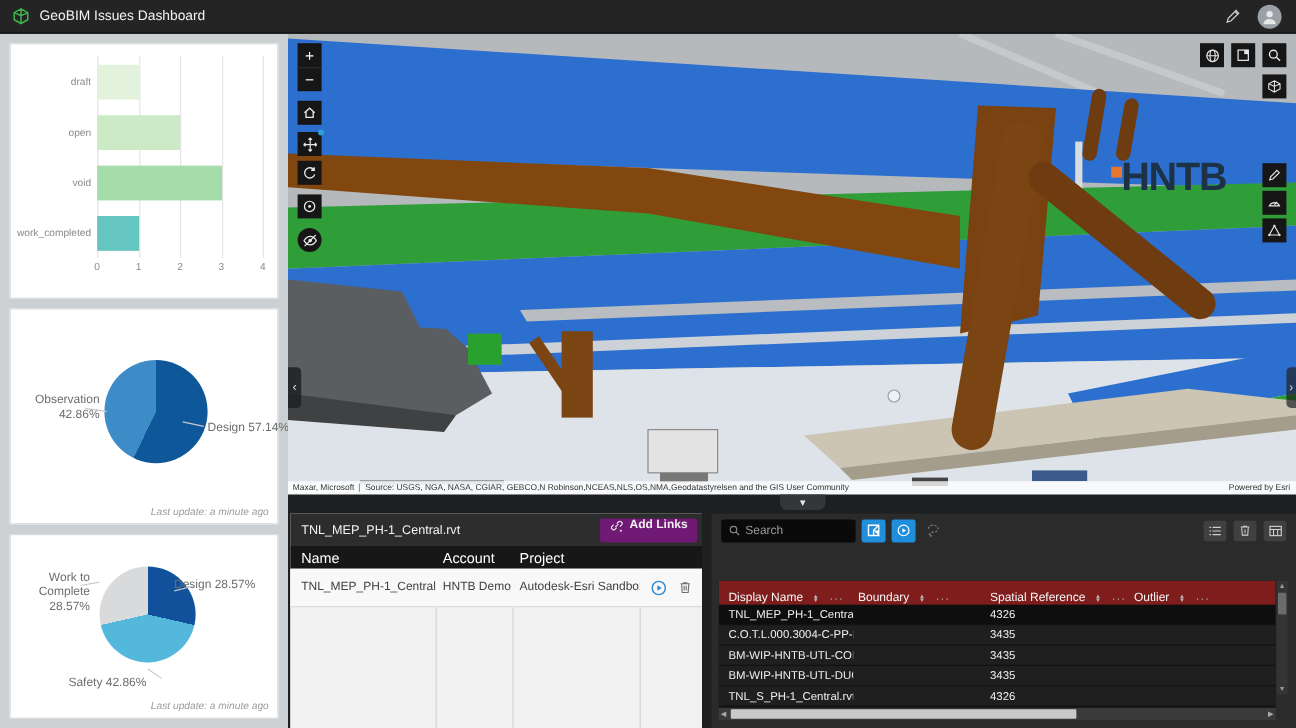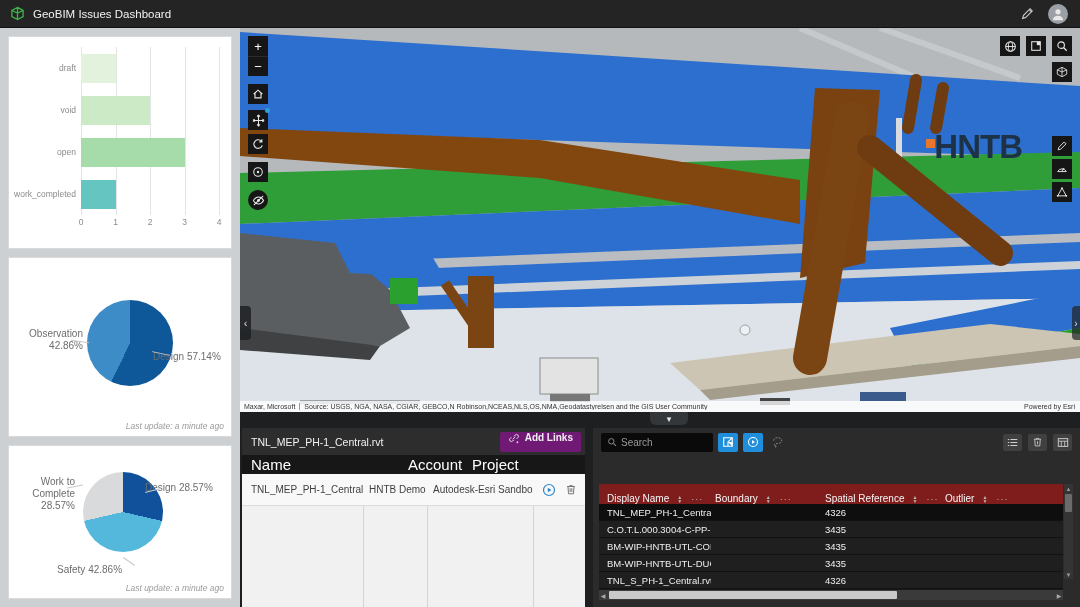--- a/index.html
+++ b/index.html
@@ -73,28 +73,28 @@
                      font-size:9px; z-index:31; cursor:pointer; }
   #collapse-bottom { left:650px; }
 
   
   #links-panel { position:absolute; left:242px; top:428px; width:343px; height:179px; background:#efefef; z-index:10;}
   #links-header { height:27px; background:#2d2d2d; display:flex; align-items:center; }
   #links-title { color:#f2f2f2; font-size:10.5px; margin-left:9px; flex:1; white-space:nowrap; overflow:hidden;}
   #add-links-btn { height:20px; background:#701a75; color:#f0f0f0; font-size:10px; display:flex; align-items:flex-start;
                    padding:0 8px; margin-right:4px; border-radius:2px; cursor:pointer;font-weight:bold; }
   #add-links-btn svg { margin-right:5px; }
-  #links-thead { height:19px; background:#171717; display:flex; align-items:center; color:#fff; font-size:15px; }
+  #links-thead { height:19px; background:#171717; display:flex; align-items:center; color:#fff; font-size:12px; }
   #links-body { position:relative; height:133px; background:#f1f1f1; }
   .lk-col-line { position:absolute; top:0; bottom:0; width:1px; background:#d4d4d4; }
   #links-row { position:absolute; left:0; right:0; top:0; height:32px; background:#f8f8f8;
                border-bottom:1px solid #dcdcdc; display:flex; align-items:center; font-size:10px; color:#3f3f3f; cursor:pointer;}
   .lc0 { width:121px; padding-left:9px; } .lc1 { width:64px; padding-left:6px; }
   .lc2 { width:106px; padding-left:6px; } .lc3 { flex:1; display:flex; justify-content:center; gap:9px; align-items:center;}
-  .lh0 { width:121px; padding-left:9px; } .lh1 { width:64px; padding-left:6px;margin-left:39px; } .lh2 { width:106px; padding-left:6px; }
+  .lh0 { width:121px; padding-left:9px; } .lh1 { width:64px; padding-left:6px; } .lh2 { width:106px; padding-left:6px; }
   .lc0,.lc1,.lc2 { white-space:nowrap; overflow:hidden; }
 
   
   #data-panel { position:absolute; left:593px; top:428px; width:487px; height:179px; background:#2b2b2b; z-index:10;}
   #tabbar { height:25px; display:flex; align-items:flex-end; border-bottom:1px solid #404040; }
   .tab { font-size:10.5px; color:#dcdcdc; padding:0 4px 6px 4px; margin-left:17px; cursor:pointer; position:relative;}
   .tab.active { color:#3ea3e6; }
   .tab.active::after { content:""; position:absolute; left:0; right:0; bottom:-1px; height:2px; background:#3ea3e6; }
   #dp-toolbar { height:28px; display:flex; align-items:center; padding:0 8px; }
   #search-box { width:112px; height:19px; background:#0a0a0a; border-radius:2px; display:flex; align-items:center; }
@@ -151,22 +151,22 @@
       </svg>
   </span>
 </div>
 
 <div id="left-col">
 
   <div class="panel" id="panel-bar">
     <div id="bar-wrap">
       <div id="bar-labels">
           <div>draft</div>
+          <div>open</div>
           <div>void</div>
-          <div>open</div>
           <div>work_completed</div>
         </div>
       <div id="bar-plot">
           <div class="gridline" style="left: 0%;"></div>
           <div class="gridline" style="left: 25%;"></div>
           <div class="gridline" style="left: 50%;"></div>
           <div class="gridline" style="left: 75%;"></div>
           <div class="gridline" style="left: 100%;"></div>
           <div class="bar" style="top: 7px; width: 25%; background: rgb(227, 242, 220);"></div>
           <div class="bar" style="top: 49px; width: 50%; background: rgb(205, 234, 198);"></div>
@@ -180,21 +180,21 @@
           <span style="left: 75%;">3</span>
           <span style="left: 100%;">4</span>
         </div>
     </div>
   </div>
 
   <div class="panel" id="panel-pie1">
     <div id="pie1" class="pie" style="background: conic-gradient(rgb(14, 87, 153) 0%, rgb(14, 87, 153) 57.14%, rgb(62, 140, 199) 57.14%, rgb(62, 140, 199) 100%);"></div>
     <div class="pie-label" style="left:6px; top:70px; width:68px; text-align:right;">Observation 42.86%</div>
     <div class="leader" style="left:62px; top:83px; width:18px; transform:rotate(8deg);"></div>
-    <div class="pie-label" style="left:144px; top:93px; white-space:nowrap;">Design 57.14%</div>
+    <div class="pie-label" style="left:164px; top:93px; white-space:nowrap;">Design 57.14%</div>
     <div class="leader" style="left:143px; top:95px; width:18px; transform:rotate(12deg);"></div>
     <div class="last-update">Last update: a minute ago</div>
   </div>
 
   <div class="panel" id="panel-pie2">
     <div id="pie2" class="pie" style="background: conic-gradient(rgb(17, 81, 156) 0%, rgb(17, 81, 156) 28.57%, rgb(84, 183, 220) 28.57%, rgb(84, 183, 220) 71.43%, rgb(217, 218, 219) 71.43%, rgb(217, 218, 219) 100%);"></div>
     <div class="pie-label" style="left:4px; top:30px; width:62px; text-align:right;">Work to Complete 28.57%</div>
     <div class="leader" style="left:58px; top:40px; width:16px; transform:rotate(-10deg);"></div>
     <div class="pie-label" style="left:136px; top:36px; white-space:nowrap;">Design 28.57%</div>
     <div class="leader" style="left:136px; top:44px; width:16px; transform:rotate(-14deg);"></div>

